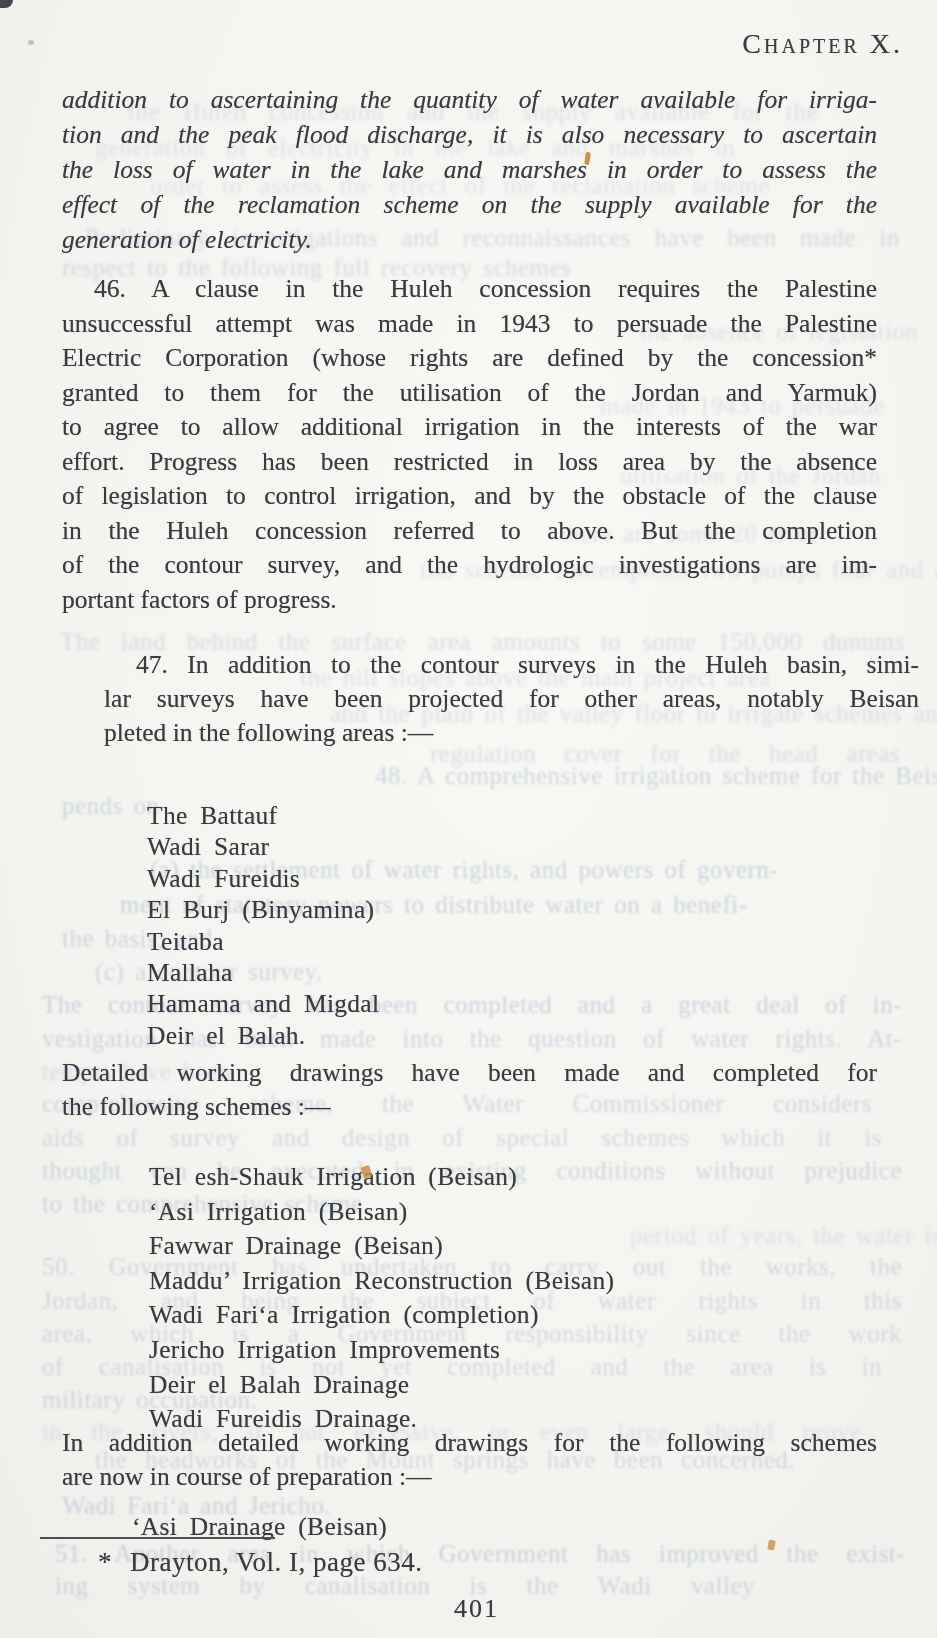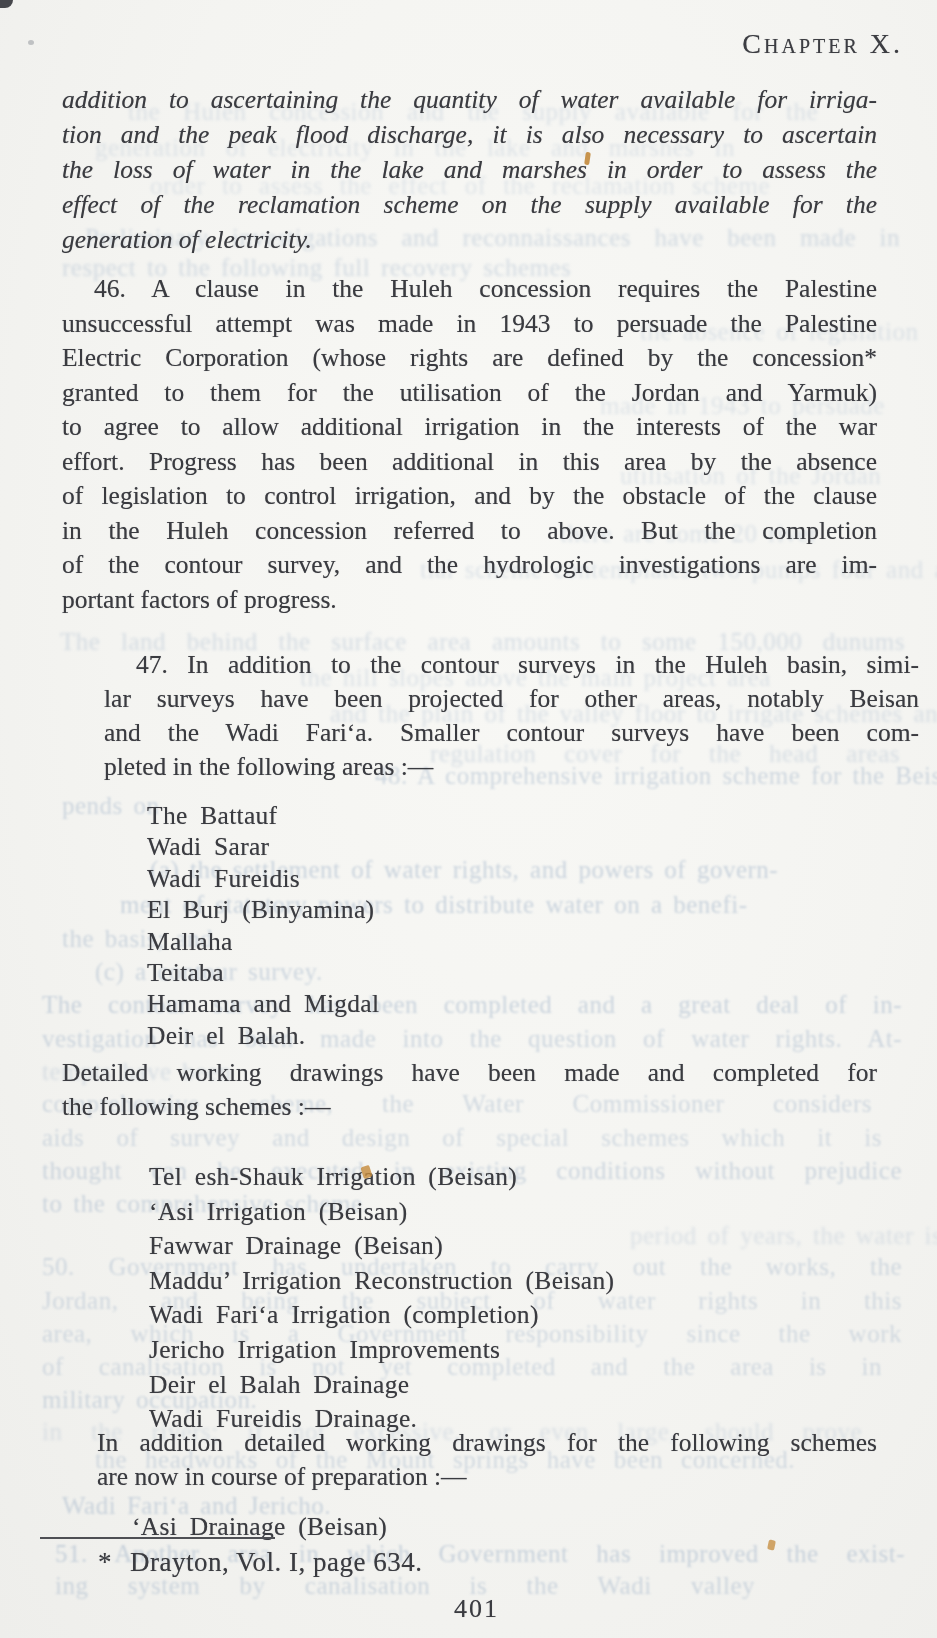--- a/index.html
+++ b/index.html
@@ -18,21 +18,21 @@
   
   .text-layer{position:absolute;inset:0;z-index:2;text-shadow:0 0 .7px rgba(56,58,63,.5);}
   .para{position:absolute;left:62px;width:815px;}
   .line{font-size:25.5px;white-space:nowrap;text-align:justify;text-align-last:justify;}
   .line.noj{text-align-last:left;}
   .line.ind{text-indent:32px;}
   .p1{top:82px;font-style:italic;}   .p1 .line{line-height:35px;}
   .p46{top:272px;} .p46 .line{line-height:34.5px;}
   .p47{top:648px;margin-left:42px;} .p47 .line{line-height:34px;}
   .pdet{top:1056px;}.pdet .line{line-height:34px;}
-  .padd{top:1426px;}.padd .line{line-height:34px;margin-left:35px;}
+  .padd{top:1426px;}.padd .line{line-height:34px;}
   .list{position:absolute;list-style:none;margin:14px;padding:0;font-size:25.5px;letter-spacing:.3px;word-spacing:6px;}
   .list-areas{left:133px;top:786px;line-height:31.4px;}
   .list-schemes{left:135px;top:1146px;line-height:34.6px;}
   .list-prep{left:118px;top:1496px;line-height:34px;}
   .header{
     position:absolute;top:28px;right:34px;font-variant:small-caps;
     font-size:28px;letter-spacing:3px;color:#3c3d42;
   }
   .rule{position:absolute;left:40px;top:1537px;width:235px;height:2px;background:#4e4f54;}
   .footnote{position:absolute;left:98px;top:1547px;font-size:27px;letter-spacing:.5px;}
@@ -103,41 +103,40 @@
       <div class="line">effect of the reclamation scheme on the supply available for the</div>
       <div class="line noj">generation of electricity.</div>
     </div>
 
     <div class="para p46">
       <div class="line ind">46. A clause in the Huleh concession requires the Palestine</div>
       <div class="line">unsuccessful attempt was made in 1943 to persuade the Palestine</div>
       <div class="line">Electric Corporation (whose rights are defined by the concession*</div>
       <div class="line">granted to them for the utilisation of the Jordan and Yarmuk)</div>
       <div class="line">to agree to allow additional irrigation in the interests of the war</div>
-      <div class="line">effort.  Progress has been additional in this area by the absence</div>
+      <div class="line">effort.  Progress has been restricted in loss area by the absence</div>
       <div class="line">of legislation to control irrigation, and by the obstacle of the clause</div>
       <div class="line">in the Huleh concession referred to above.  But the completion</div>
       <div class="line">of the contour survey, and the hydrologic investigations are im-</div>
       <div class="line noj">portant factors of progress.</div>
     </div>
 
     <div class="para p47">
       <div class="line ind">47. In addition to the contour surveys in the Huleh basin, simi-</div>
       <div class="line">lar surveys have been projected for other areas, notably Beisan</div>
-      <div class="line">and the Wadi Fari‘a.  Smaller contour surveys have been com-</div>
       <div class="line noj">pleted in the following areas :—</div>
     </div>
 
     <ul class="list list-areas">
       <li>The Battauf</li>
       <li>Wadi Sarar</li>
       <li>Wadi Fureidis</li>
       <li>El Burj (Binyamina)</li>
+      <li>Teitaba</li>
       <li>Mallaha</li>
-      <li>Teitaba</li>
       <li>Hamama and Migdal</li>
       <li>Deir el Balah.</li>
     </ul>
 
     <div class="para pdet">
       <div class="line">Detailed working drawings have been made and completed for</div>
       <div class="line noj">the following schemes :—</div>
     </div>
 
     <ul class="list list-schemes">

